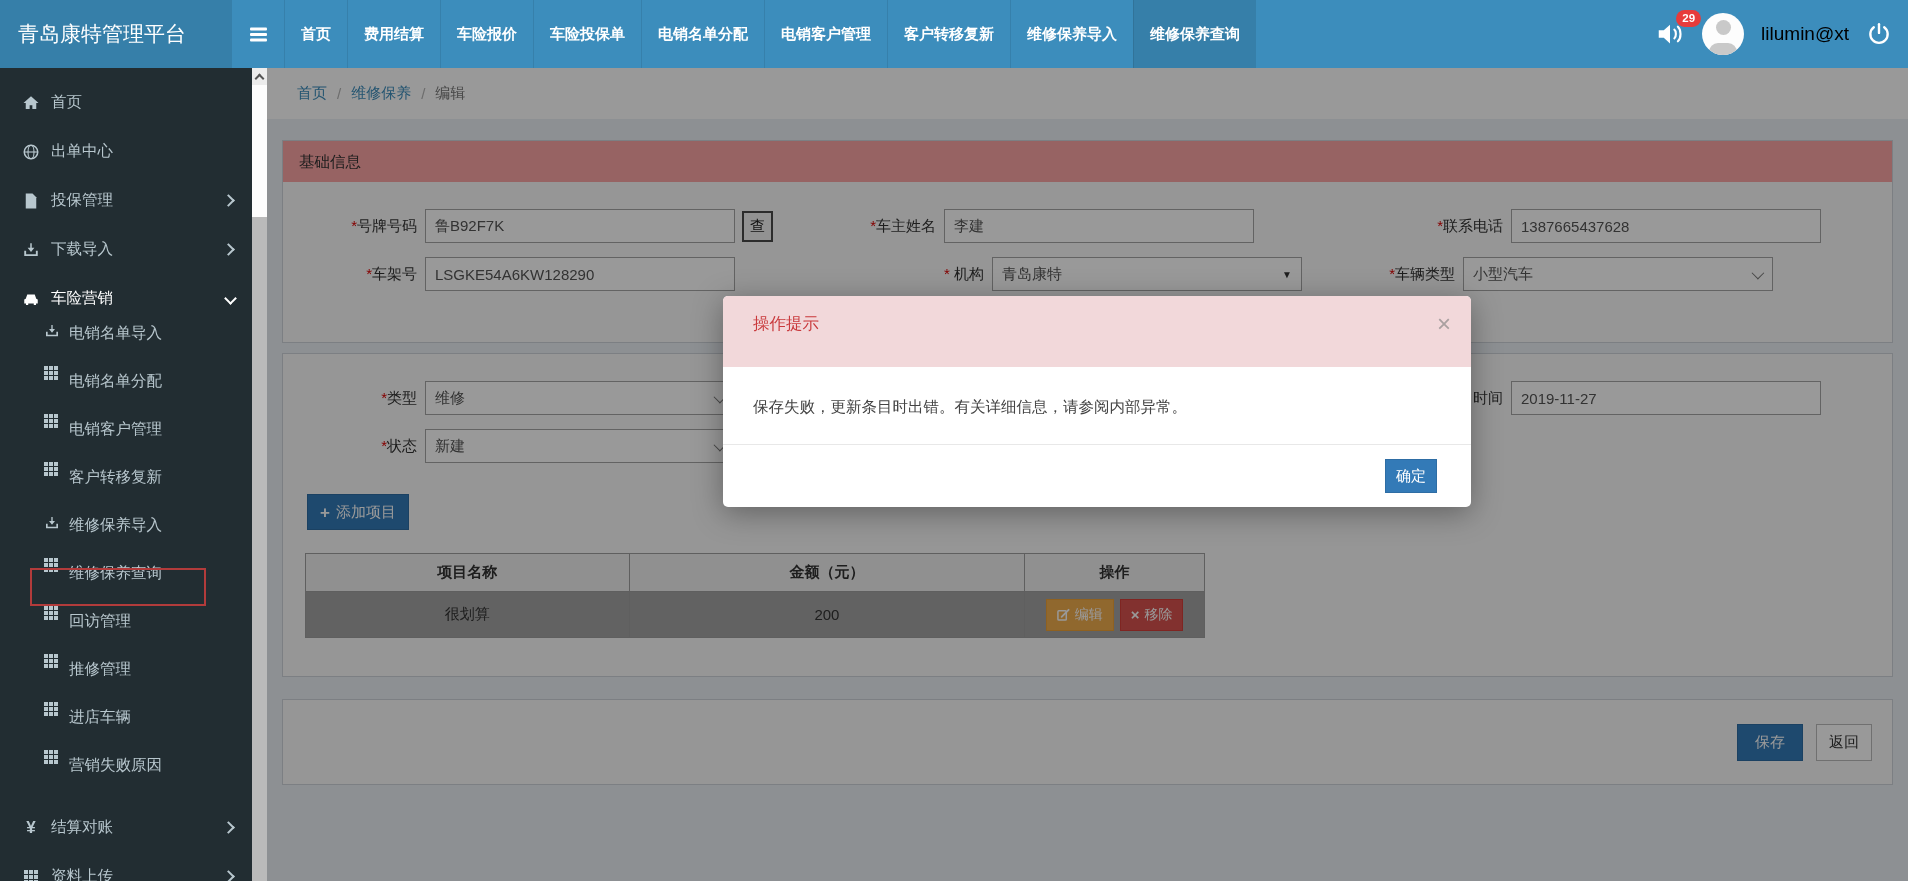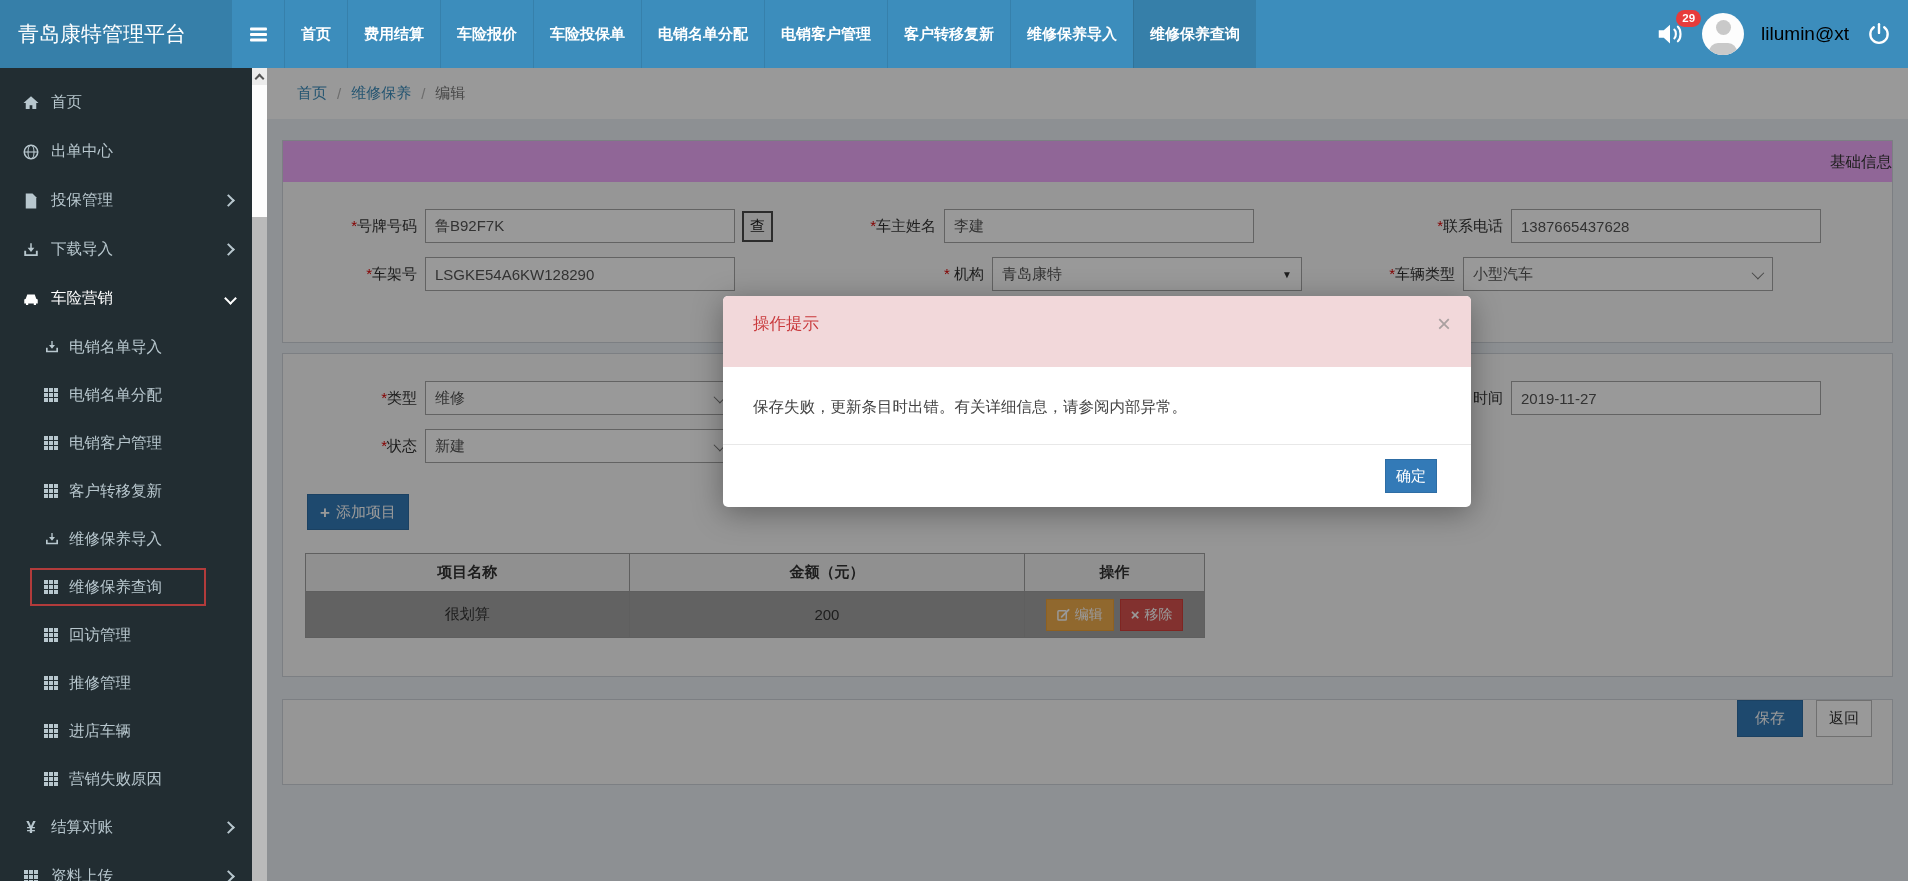--- a/index.html
+++ b/index.html
@@ -21,21 +21,21 @@
   .av-head{position:absolute;top:7px;left:13.5px;width:15px;height:15px;border-radius:50%;background:#c9c9c9;}
   .av-body{position:absolute;bottom:-5px;left:7px;width:28px;height:17px;border-radius:9px 9px 0 0;background:#c9c9c9;}
   .username{color:#000000;font-size:19px;cursor:pointer;}
   .power{width:26px;height:26px;cursor:pointer;}
 
   
   .sidebar{position:absolute;top:68px;left:0;bottom:0;width:252px;background:#222d32;box-sizing:border-box;padding-top:10px;color:#b8c7ce;overflow:hidden;z-index:20;}
   .s-item{height:49px;display:flex;align-items:center;padding-left:22px;font-size:15.5px;position:relative;cursor:pointer;}
   .s-item.open{color:#fff;}
   .s-ico{width:18px;height:18px;flex:0 0 18px;margin-right:11px;}
-  .s-sub{height:48px;display:flex;align-items:center;padding-left:44px;font-size:15.5px;position:relative;cursor:pointer;}
+  .s-sub{height:48px;display:flex;padding-left:44px;font-size:15.5px;position:relative;cursor:pointer;}
   .s-sub .s-ico{width:16px;height:16px;flex:0 0 16px;margin-right:9px;}
   .yen{width:18px;flex:0 0 18px;margin-right:11px;font-size:17px;font-weight:bold;text-align:center;}
   .icon-grid{width:4px;height:4px;flex:0 0 4px;background:currentColor;margin-right:21px;transform:translateY(-5px);
     box-shadow:5px 0,10px 0,0 5px,5px 5px,10px 5px,0 10px,5px 10px,10px 10px;}
   .chev{display:inline-block;width:7px;height:7px;border-right:2px solid #b8c7ce;border-bottom:2px solid #b8c7ce;}
   .chev.right{position:absolute;right:19px;transform:rotate(-45deg);}
   .chev.down{position:absolute;right:17px;transform:rotate(45deg);border-color:#fff;}
   .s-sub.hl::after{content:"";position:absolute;left:30px;width:172px;top:5px;height:34px;border:2px solid #b23b3b;}
 
   
@@ -47,21 +47,21 @@
   
   .content{position:absolute;left:267px;top:68px;right:0;bottom:0;background:#ecf0f5;overflow:hidden;}
   .crumbbar{height:51px;background:#fff;display:flex;align-items:center;gap:10px;padding-left:30px;font-size:15px;}
   .crumb-link{color:#3c8dbc;cursor:pointer;}
   .crumb-sep{color:#b5b5b5;}
   .crumb-cur{color:#777;}
 
   .panel{margin:0 15px;background:#fafafa;border:1px solid #cfd4db;}
   .panel1{margin-top:21px;}
   .panel2{margin-top:10px;}
-  .panel-hd{height:41px;line-height:41px;padding-left:16px;background:#f0abfc;font-size:15.5px;color:#333;text-align:right;}
+  .panel-hd{height:41px;line-height:41px;padding-left:16px;background:#fca5a5;font-size:15.5px;color:#333;}
   .panel-bd{box-sizing:border-box;padding:26px 30px 0 22px;}
   .panel1 .panel-bd{height:160px;}
   .panel2 .panel-bd{padding-bottom:38px;}
 
   .f-row{display:flex;height:36px;margin-bottom:12px;}
   .f-col{flex:1;display:flex;align-items:center;min-width:0;}
   .f-label{flex:0 0 112px;width:112px;text-align:right;font-size:15px;color:#333;margin-right:8px;white-space:nowrap;}
   .f-col.last .f-label{flex:0 0 160px;width:160px;}
   .req{color:#d00;}
   .f-input{position:relative;box-sizing:border-box;width:310px;height:34px;border:1px solid #a5a5a5;background:#fff;
@@ -78,21 +78,21 @@
   .proj-table{margin-top:23px;border-collapse:collapse;width:900px;font-size:15px;background:#a3a3a3;}
   .proj-table th,.proj-table td{border:1px solid #9f9f9f;text-align:center;}
   .proj-table th{height:35px;background:#f0f0f0;color:#333;font-weight:bold;}
   .proj-table td{height:43px;color:#333;}
   .cell-actions{display:flex;align-items:center;justify-content:center;gap:6px;}
   .btn-edit{background:#f0ad4e;border:1px solid #eea236;color:#fff;height:30px;padding:0 10px;font-size:14px;display:inline-flex;align-items:center;gap:5px;cursor:pointer;}
   .btn-remove{background:#d9534f;border:1px solid #d43f3a;color:#fff;height:30px;padding:0 10px;font-size:14px;display:inline-flex;align-items:center;gap:5px;cursor:pointer;}
   .x-ico{font-weight:bold;font-size:15px;line-height:1;}
 
   .footband{margin:22px 15px 0;height:86px;background:#fafafa;border:1px solid #cfd4db;box-sizing:border-box;
-    display:flex;justify-content:flex-end;gap:13px;padding-right:20px;}
+    display:flex;align-items:center;justify-content:flex-end;gap:13px;padding-right:20px;}
   .btn-save{width:66px;height:37px;background:#337ab7;border:1px solid #2e6da4;color:#fff;font-size:15px;cursor:pointer;}
   .btn-back{width:56px;height:37px;background:#fff;border:1px solid #bbb;color:#333;font-size:15px;cursor:pointer;}
 
   
   .overlay{position:absolute;left:267px;top:68px;right:0;bottom:0;background:rgba(0,0,0,.4);z-index:40;}
   .modal{position:absolute;left:723px;top:296px;width:748px;background:#fff;border-radius:5px;z-index:50;
     box-shadow:0 6px 30px rgba(0,0,0,.35);overflow:hidden;}
   .modal-hd{height:55px;background:#f2d8da;display:flex;align-items:center;padding:0 20px 16px 30px;}
   .modal-title{color:#c9393c;font-size:16.5px;}
   .modal-x{margin-left:auto;color:#a9a0a0;font-size:24px;line-height:1;cursor:pointer;}

